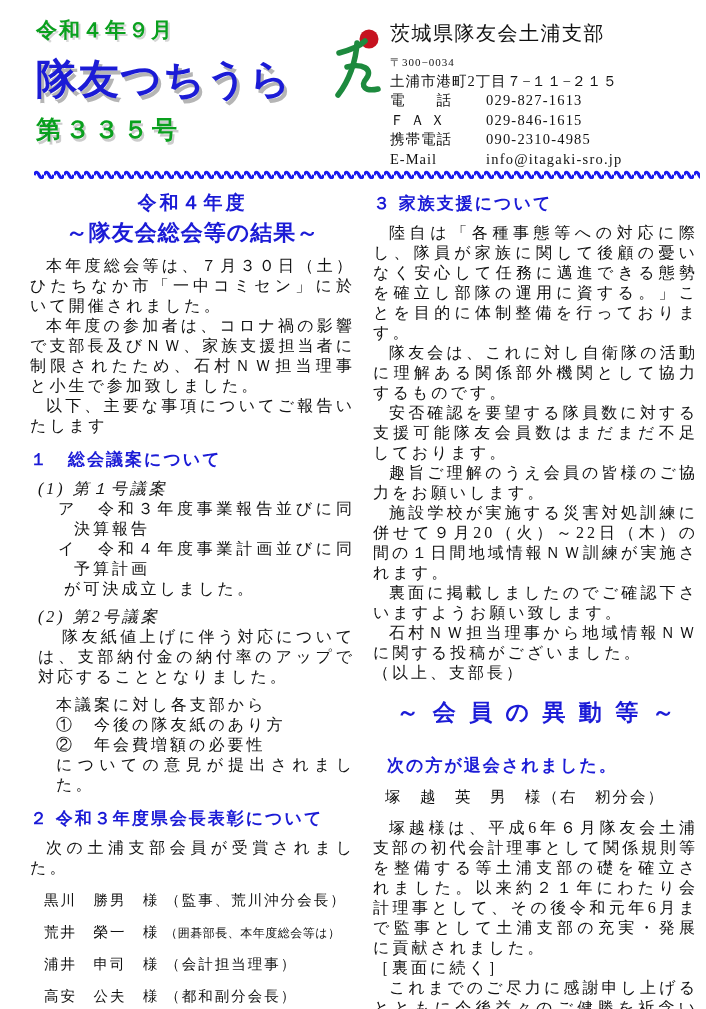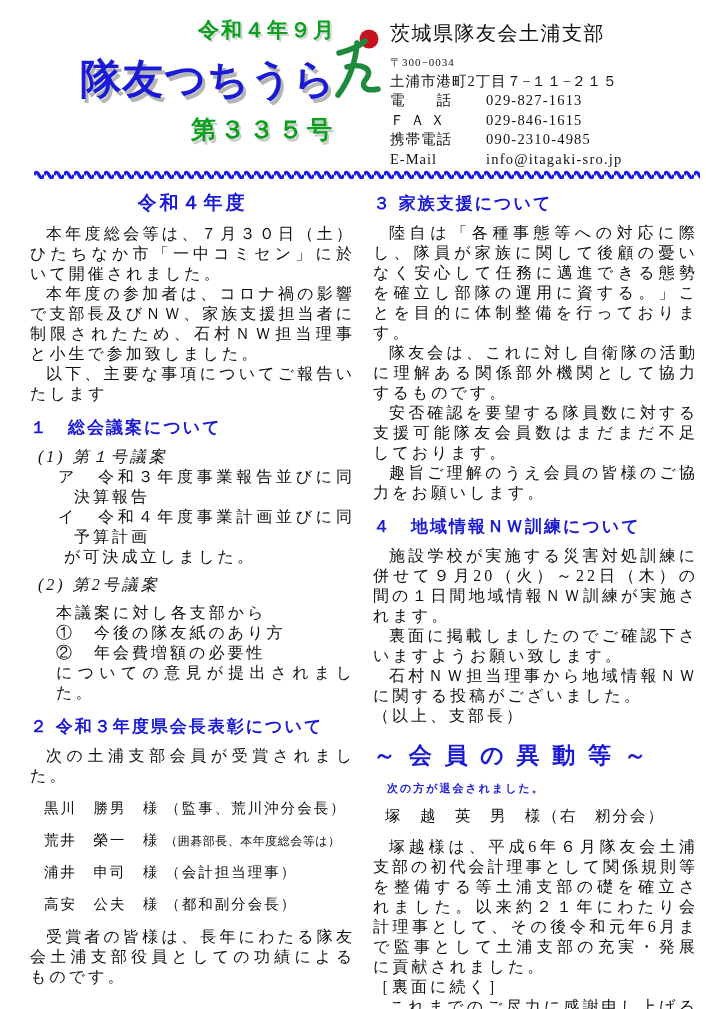--- a/index.html
+++ b/index.html
@@ -9,21 +9,21 @@
     --ink:#111111;
   }
   html,body{margin:0;padding:0;}
   body{
     width:706px;height:1009px;position:relative;background:#ffffff;
     font-family:"Liberation Serif","DejaVu Serif",serif;color:var(--ink);
     overflow:hidden;
   }
 
   
-  .masthead{position:absolute;left:44px;top:16px;width:292px;text-align:right;
+  .masthead{position:absolute;left:36px;top:16px;width:292px;text-align:left;
     font-family:"Liberation Sans","DejaVu Sans",sans-serif;}
   .masthead-date{font-size:21px;font-weight:bold;color:var(--green);
     letter-spacing:2px;text-shadow:2px 2px 0 #d6d6d6;}
   .masthead-title{font-size:41px;font-weight:bold;color:var(--blue);
     margin-top:8px;letter-spacing:1px;text-shadow:3px 4px 0 #b5b5b5;white-space:nowrap;}
   .masthead-issue{font-size:25px;font-weight:bold;color:var(--green);
     margin-top:6px;letter-spacing:4px;text-shadow:2px 3px 0 #cccccc;}
 
   .orgblock{position:absolute;left:334px;top:20px;width:368px;display:flex;}
   .logo{width:52px;flex:0 0 52px;padding-top:6px;}
@@ -55,23 +55,23 @@
   .subA{padding-left:44px;text-indent:-16px;}
   .result{padding-left:34px;}
   .p2body{padding-left:8px;text-indent:24px;}
   .plist{padding-left:26px;}
   .vgap{height:8px;}
 
   .awardee{font-size:14.5px;letter-spacing:2px;padding-left:14px;margin:13px 0;white-space:nowrap;}
   .awardee.small-role .role{font-size:12px;letter-spacing:0.5px;}
 
   .signoff{text-align:right;padding-right:8px;}
-  .members-h{color:var(--blue);font-weight:bold;font-size:23px;
-    word-spacing:7px;margin:14px 0 10px;font-family:Liberation Serif, serif;white-space:nowrap;}
-  .members-sub{color:var(--blue);font-weight:bold;font-size:11px;letter-spacing:2px;
+  .members-h{color:var(--blue);font-weight:bold;font-size:23px;text-align:center;
+    word-spacing:7px;margin:14px 0 26px;font-family:Liberation Sans, sans-serif;white-space:nowrap;}
+  .members-sub{color:var(--blue);font-weight:bold;font-size:17px;letter-spacing:2px;
     padding-left:14px;margin:0 0 10px;font-family:"Liberation Sans","DejaVu Sans",sans-serif;}
   .name-line{font-size:15.5px;letter-spacing:2px;padding-left:12px;margin:8px 0 10px;white-space:nowrap;}
   .footer-note{text-align:right;padding-right:4px;margin-top:4px;}
 </style>
 </head>
 <body>
 
 <div class="masthead">
   <div class="masthead-date">令和４年９月</div>
   <div class="masthead-title">隊友つちうら</div>
@@ -119,33 +119,35 @@
     </defs>
     <rect width="666" height="10" fill="url(#wv)"></rect>
   </svg>
 </div>
 
 <div class="columns">
 
   <div class="col">
     <div class="col-title">
       <div class="col-title-l1">令和４年度</div>
+      <div class="col-title-l2">～隊友会総会等の結果～</div>
     </div>
 
     <p class="body ind">本年度総会等は、７月３０日（土）ひたちなか市「一中コミセン」に於いて開催されました。</p>
     <p class="body ind">本年度の参加者は、コロナ禍の影響で支部長及びＮＷ、家族支援担当者に制限されたため、石村ＮＷ担当理事と小生で参加致しました。</p>
     <p class="body ind">以下、主要な事項についてご報告いたします</p>
 
     <div class="sec-h">１　総会議案について</div>
     <p class="body sub1">(1) 第１号議案</p>
     <p class="body subA">ア　令和３年度事業報告並びに同決算報告</p>
     <p class="body subA">イ　令和４年度事業計画並びに同予算計画</p>
     <p class="body result">が可決成立しました。</p>
     <div class="vgap"></div>
     <p class="body sub1">(2) 第2号議案</p>
+    <p class="body p2body">隊友紙値上げに伴う対応については、支部納付金の納付率のアップで対応することとなりました。</p>
     <div class="vgap"></div>
     <p class="body plist">本議案に対し各支部から</p>
     <p class="body plist">①　今後の隊友紙のあり方</p>
     <p class="body plist">②　年会費増額の必要性</p>
     <p class="body plist">についての意見が提出されました。</p>
 
     <div class="sec-h">２ 令和３年度県会長表彰について</div>
     <p class="body ind">次の土浦支部会員が受賞されました。</p>
     <div class="awardee">
       <span>黒川　勝男　様</span>
@@ -166,21 +168,20 @@
     <p class="body ind">受賞者の皆様は、長年にわたる隊友会土浦支部役員としての功績によるものです。</p>
   </div>
 
   <div class="col">
     <div class="sec-h" style="margin-top:2px;">３ 家族支援について</div>
     <p class="body ind">陸自は「各種事態等への対応に際し、隊員が家族に関して後顧の憂いなく安心して任務に邁進できる態勢を確立し部隊の運用に資する。」ことを目的に体制整備を行っております。</p>
     <p class="body ind">隊友会は、これに対し自衛隊の活動に理解ある関係部外機関として協力するものです。</p>
     <p class="body ind">安否確認を要望する隊員数に対する支援可能隊友会員数はまだまだ不足しております。</p>
     <p class="body ind">趣旨ご理解のうえ会員の皆様のご協力をお願いします。</p>
 
-    <div class="sec-h">４　地域情報ＮＷ訓練について</div>
     <p class="body ind">施設学校が実施する災害対処訓練に併せて９月20（火）～22日（木）の間の１日間地域情報ＮＷ訓練が実施されます。</p>
     <p class="body ind">裏面に掲載しましたのでご確認下さいますようお願い致します。</p>
     <p class="body ind">石村ＮＷ担当理事から地域情報ＮＷに関する投稿がございました。</p>
     <p class="body signoff">（以上、支部長）</p>
 
     <div class="members-h">～ 会 員 の 異 動 等 ～</div>
     <div class="members-sub">次の方が退会されました。</div>
     <div class="name-line">塚　越　英　男　様（右　籾分会）</div>
     <p class="body ind">塚越様は、平成6年６月隊友会土浦支部の初代会計理事として関係規則等を整備する等土浦支部の礎を確立されました。以来約２１年にわたり会計理事として、その後令和元年6月まで監事として土浦支部の充実・発展に貢献されました。</p>
     <p class="body footer-note">［裏面に続く］</p>

